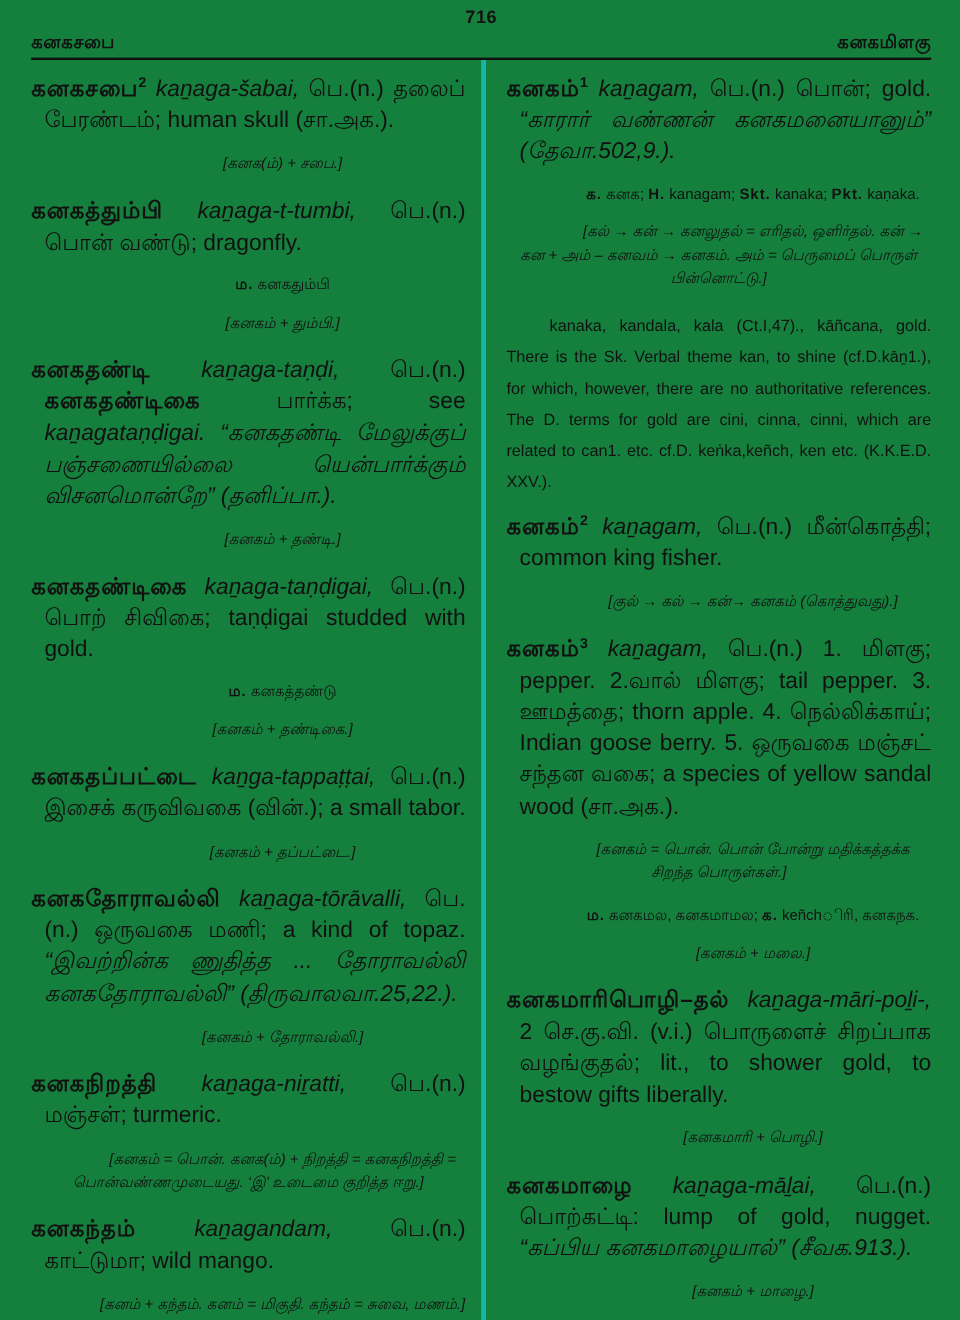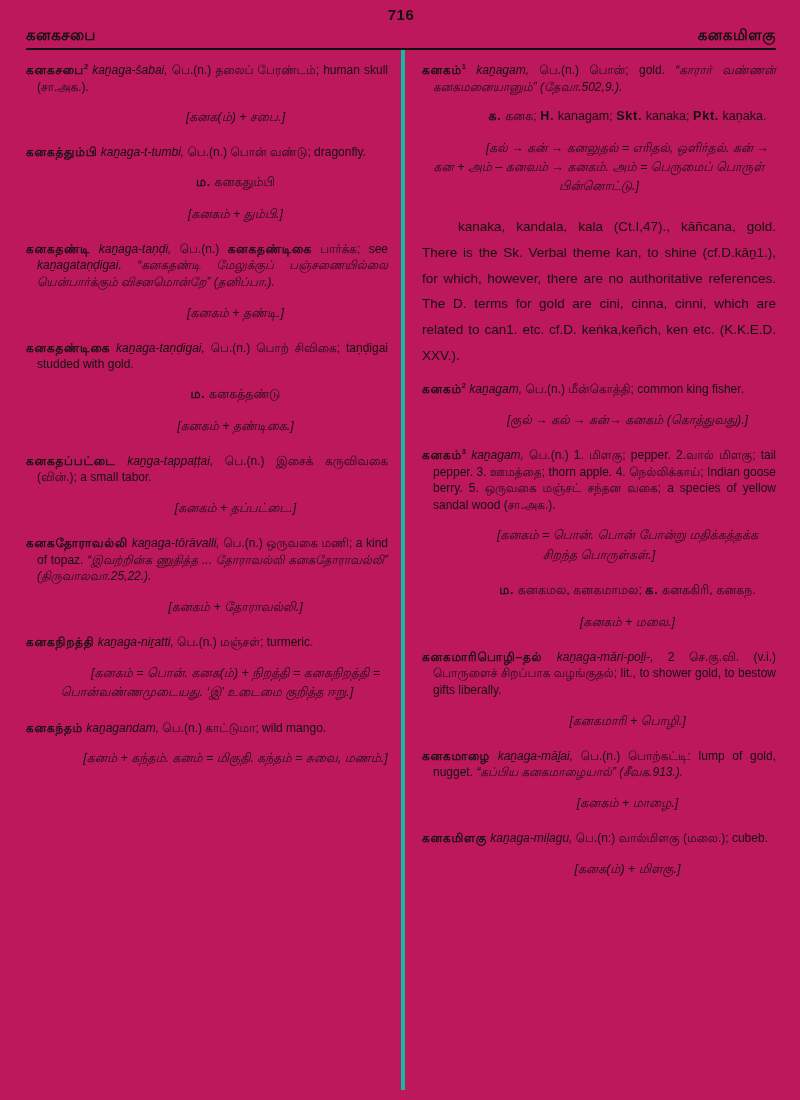--- a/index.html
+++ b/index.html
@@ -9,21 +9,21 @@
     color: #111111;
     font-family: "Liberation Sans", sans-serif;
   }
   .page {
     position: relative;
     width: 800px;
     height: 1100px;
     box-sizing: border-box;
     padding: 6px 24px 0 26px;
     overflow: hidden;
-    background: #be185d;
+    background: #15803d;
   }
   
   .running-head {
     position: relative;
     padding-top: 2px;
     border-bottom: 2.5px solid #111;
     height: 44px;
     box-sizing: border-box;
   }
   .page-number {
@@ -61,21 +61,21 @@
     padding-top: 12px;
   }
   .col-left  { padding-right: 13px; }
   .col-right { border-left: 4px solid #14b8a6; padding-left: 17px; }
   
   .entry { margin: 0; }
   .blk-def {
     margin: 0 0 11px 0;
     padding-left: 11px;
     text-indent: -11px;
-    font-size: 12px;
+    font-size: 19px;
     line-height: 1.38;
     text-align: justify;
   }
   .blk-note {
     margin: 13px 0 13px 0;
     font-size: 12.5px;
     line-height: 1.4;
     text-indent: 57px;
     text-align: center;
   }
@@ -163,21 +163,21 @@
         </div>
         <div class="entry">
           <p class="blk-def"><span class="run-b">கனகம்</span><sup class="run-sup">2</sup><span class="run-i"> kaṉagam,</span><span class="run-r"> பெ.(n.) மீன்கொத்தி; common king fisher.</span></p>
           <p class="blk-etym"><span class="run-r">[குல் →  கல் → கன்→  கனகம் (கொத்துவது).]</span></p>
         </div>
         <div class="entry">
           <p class="blk-def"><span class="run-b">கனகம்</span><sup class="run-sup">3</sup><span class="run-i"> kaṉagam,</span><span class="run-r"> பெ.(n.) 1. மிளகு; pepper. 2.வால் மிளகு; tail pepper. 3. ஊமத்தை; thorn apple. 4. நெல்லிக்காய்; Indian goose berry. 5. ஒருவகை மஞ்சட் சந்தன வகை; a species of yellow sandal wood (சா.அக.).</span></p>
           <p class="blk-etym"><span class="run-r">[கனகம் = பொன். பொன் போன்று மதிக்கத்தக்க சிறந்த பொருள்கள்.]</span></p>
         </div>
         <div class="entry">
-          <p class="blk-note"><span class="run-b">ம.</span><span class="run-r"> கனகமல, கனகமாமல; </span><span class="run-b">க.</span><span class="run-r"> கனககிரி, கனகந.</span></p>
+          <p class="blk-note"><span class="run-b">ம.</span><span class="run-r"> கனகமல, கனகமாமல; </span><span class="run-b">க.</span><span class="run-r"> keñchிரி, கனகநக.</span></p>
           <p class="blk-etym"><span class="run-r">[கனகம் + மலை.]</span></p>
         </div>
         <div class="entry">
           <p class="blk-def"><span class="run-b">கனகமாரிபொழி–தல்</span><span class="run-i"> kaṉaga-māri-poḻi-,</span><span class="run-r"> 2 செ.கு.வி. (v.i.) பொருளைச் சிறப்பாக வழங்குதல்; lit., to shower gold, to bestow gifts liberally.</span></p>
           <p class="blk-etym"><span class="run-r">[கனகமாரி + பொழி.]</span></p>
         </div>
         <div class="entry">
           <p class="blk-def"><span class="run-b">கனகமாழை</span><span class="run-i"> kaṉaga-māḻai,</span><span class="run-r"> பெ.(n.) பொற்கட்டி: lump of gold, nugget. </span><span class="run-i">“கப்பிய கனகமாழையால்” (சீவக.913.).</span></p>
           <p class="blk-etym"><span class="run-r">[கனகம் + மாழை.]</span></p>
         </div>

